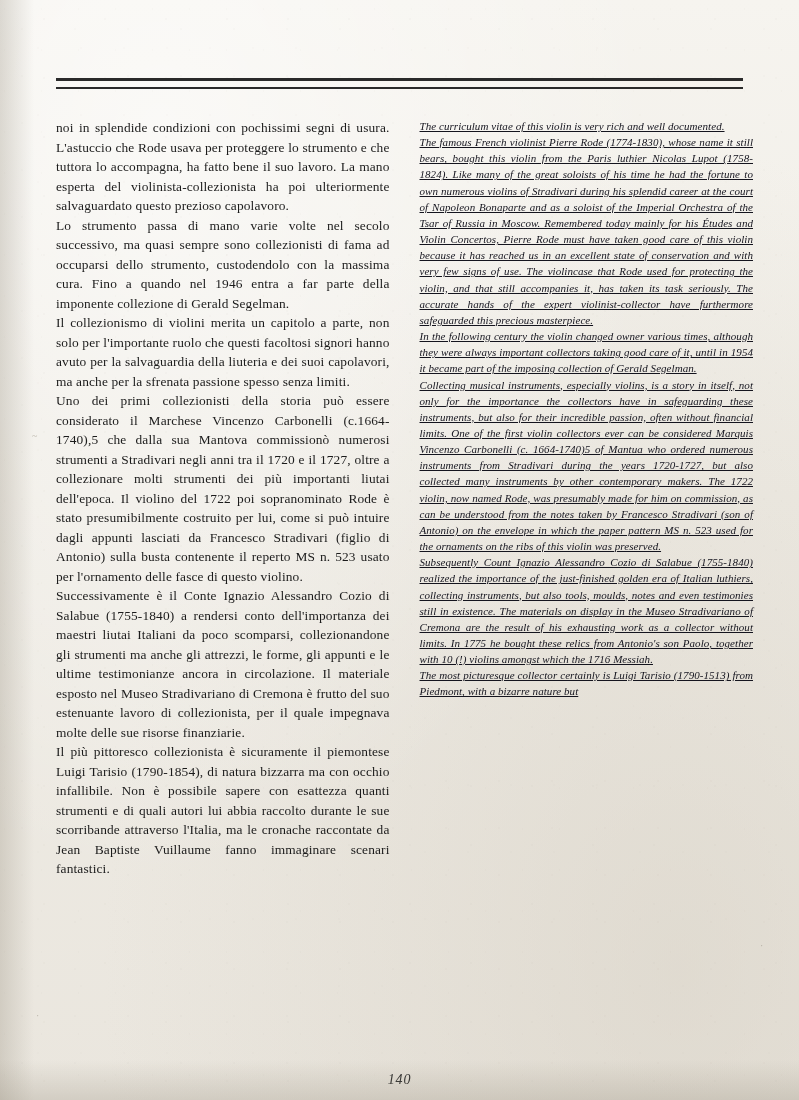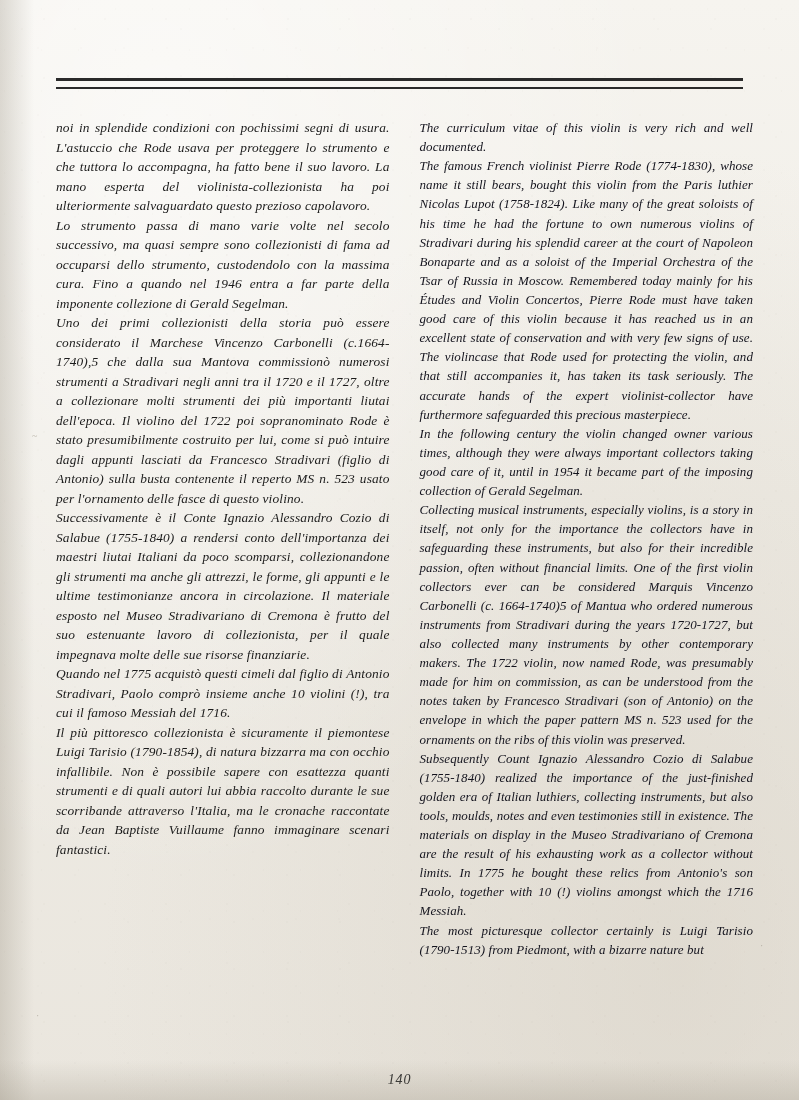--- a/index.html
+++ b/index.html
@@ -59,27 +59,27 @@
     text-align: justify;
     text-justify: inter-word;
     hyphens: manual;
   }
   .col p {
     margin: 0;
     text-indent: 0;
   }
   .col-it p {
     letter-spacing: 0.01em;
-    font-style: italic;
   }
   .col-en {
     font-style: italic;
-    font-size: 13px;
+    font-size: 11px;
     line-height: 1.47;
     color: #14141e;
+    text-decoration: underline;
   }
   .col-en p {
     letter-spacing: 0.005em;
   }
   .folio {
     position: absolute;
     left: 0;
     right: 0;
     top: 1072px;
     text-align: center;
@@ -115,23 +115,23 @@
 <div class="page">
   <div class="grain"></div>
 
   <div class="rule-top"></div>
 
   <div class="columns">
 
     <div class="col col-it">
       <p>noi in splendide condizioni con pochissimi segni di usura. L'astuccio che Rode usava per proteggere lo strumento e che tuttora lo accompagna, ha fatto bene il suo lavoro. La mano esperta del violinista-collezionista ha poi ulteriormente salvaguardato questo prezioso capolavoro.</p>
       <p>Lo strumento passa di mano varie volte nel secolo successivo, ma quasi sempre sono collezionisti di fama ad occuparsi dello strumento, custodendolo con la massima cura. Fino a quando nel 1946 entra a far parte della imponente collezione di Gerald Segelman.</p>
+      <p>Il collezionismo di violini merita un capitolo a parte, non solo per l'importante ruolo che questi facoltosi signori hanno avuto per la salvaguardia della liuteria e dei suoi capolavori, ma anche per la sfrenata passione spesso senza limiti.</p>
       <p>Uno dei primi collezionisti della storia può essere considerato il Marchese Vincenzo Carbonelli (c.1664-1740),5 che dalla sua Mantova commissionò numerosi strumenti a Stradivari negli anni tra il 1720 e il 1727, oltre a collezionare molti strumenti dei più importanti liutai dell'epoca. Il violino del 1722 poi sopranominato Rode è stato presumibilmente costruito per lui, come si può intuire dagli appunti lasciati da Francesco Stradivari (figlio di Antonio) sulla busta contenente il reperto MS n. 523 usato per l'ornamento delle fasce di questo violino.</p>
       <p>Successivamente è il Conte Ignazio Alessandro Cozio di Salabue (1755-1840) a rendersi conto dell'importanza dei maestri liutai Italiani da poco scomparsi, collezionandone gli strumenti ma anche gli attrezzi, le forme, gli appunti e le ultime testimonianze ancora in circolazione. Il materiale esposto nel Museo Stradivariano di Cremona è frutto del suo estenuante lavoro di collezionista, per il quale impegnava molte delle sue risorse finanziarie.</p>
-      <p>Quando nel 1775 acquistò questi cimeli dal figlio di Antonio Stradivari, Paolo comprò insieme anche 10 violini (!), tra cui il famoso Messiah del 1716.</p>
       <p>Il più pittoresco collezionista è sicuramente il piemontese Luigi Tarisio (1790-1854), di natura bizzarra ma con occhio infallibile. Non è possibile sapere con esattezza quanti strumenti e di quali autori lui abbia raccolto durante le sue scorribande attraverso l'Italia, ma le cronache raccontate da Jean Baptiste Vuillaume fanno immaginare scenari fantastici.</p>
     </div>
 
     <div class="col col-en">
       <p>The curriculum vitae of this violin is very rich and well documented.</p>
       <p>The famous French violinist Pierre Rode (1774-1830), whose name it still bears, bought this violin from the Paris luthier Nicolas Lupot (1758-1824). Like many of the great soloists of his time he had the fortune to own numerous violins of Stradivari during his splendid career at the court of Napoleon Bonaparte and as a soloist of the Imperial Orchestra of the Tsar of Russia in Moscow. Remembered today mainly for his Études and Violin Concertos, Pierre Rode must have taken good care of this violin because it has reached us in an excellent state of conservation and with very few signs of use. The violincase that Rode used for protecting the violin, and that still accompanies it, has taken its task seriously. The accurate hands of the expert violinist-collector have furthermore safeguarded this precious masterpiece.</p>
       <p>In the following century the violin changed owner various times, although they were always important collectors taking good care of it, until in 1954 it became part of the imposing collection of Gerald Segelman.</p>
       <p>Collecting musical instruments, especially violins, is a story in itself, not only for the importance the collectors have in safeguarding these instruments, but also for their incredible passion, often without financial limits. One of the first violin collectors ever can be considered Marquis Vincenzo Carbonelli (c. 1664-1740)5 of Mantua who ordered numerous instruments from Stradivari during the years 1720-1727, but also collected many instruments by other contemporary makers. The 1722 violin, now named Rode, was presumably made for him on commission, as can be understood from the notes taken by Francesco Stradivari (son of Antonio) on the envelope in which the paper pattern MS n. 523 used for the ornaments on the ribs of this violin was preserved.</p>
       <p>Subsequently Count Ignazio Alessandro Cozio di Salabue (1755-1840) realized the importance of the just-finished golden era of Italian luthiers, collecting instruments, but also tools, moulds, notes and even testimonies still in existence. The materials on display in the Museo Stradivariano of Cremona are the result of his exhausting work as a collector without limits. In 1775 he bought these relics from Antonio's son Paolo, together with 10 (!) violins amongst which the 1716 Messiah.</p>
       <p>The most picturesque collector certainly is Luigi Tarisio (1790-1513) from Piedmont, with a bizarre nature but</p>

